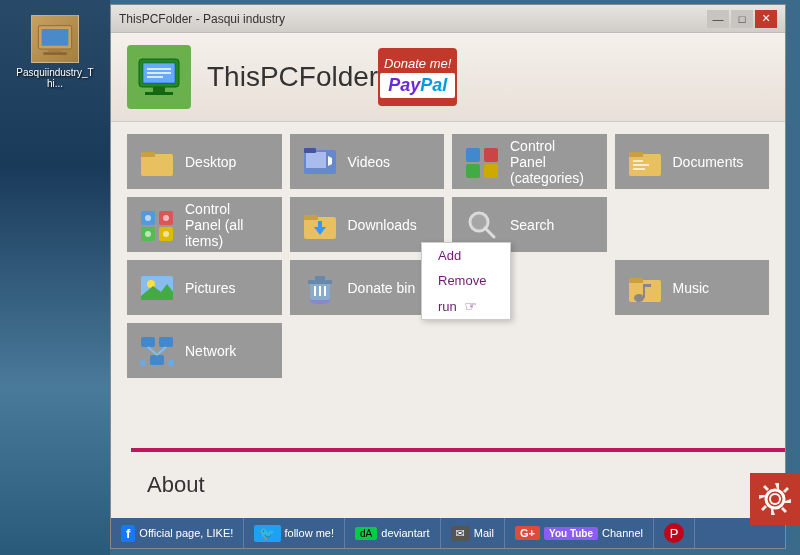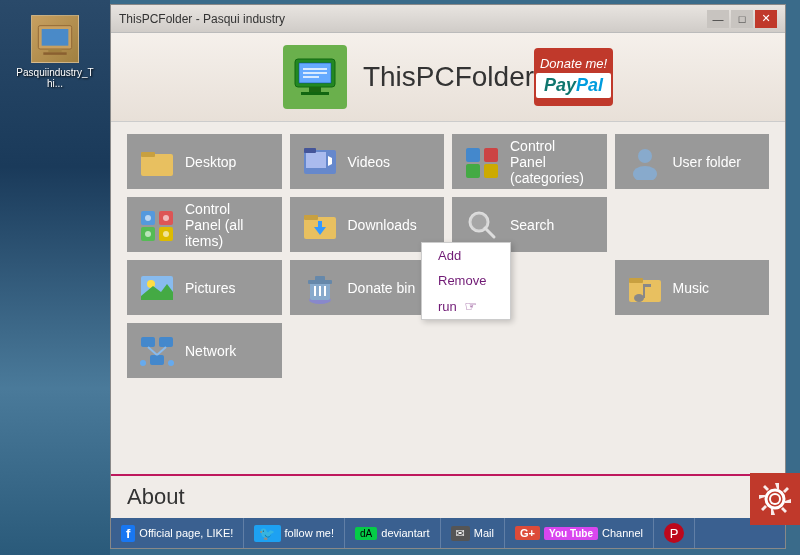--- a/index.html
+++ b/index.html
@@ -113,21 +113,21 @@
       flex-direction: column;
       overflow: hidden;
     }
 
     
     .app-header {
       background: linear-gradient(180deg, #f5f0eb, #e8e0d8);
       padding: 12px 16px;
       display: flex;
       align-items: center;
-      justify-content: center;
+      justify-content: flex-start;
       border-bottom: 1px solid #ccc;
       flex-shrink: 0;
     }
     .app-header-left {
       display: flex;
       align-items: center;
       gap: 16px;
     }
     .app-logo {
       width: 64px;
@@ -199,23 +199,24 @@
     .context-menu-item {
       padding: 5px 16px;
       font-size: 13px;
       color: #701a75;
       cursor: pointer;
     }
 
     
     .about-bar {
       background: #f0ece8;
-      padding: 8px 16px;
-      border-top: 2px solid #be185d;
+      padding: 20px 16px;
+      border-top: 4px solid #be185d;
       flex-shrink: 0;
+      margin-left: 20px;
     }
     .about-title {
       font-size: 22px;
       color: #333;
       font-weight: 300;
     }
 
     
     .bottom-bar {
       height: 30px;
@@ -259,21 +260,21 @@
       text-align: right;
     }
     .mail-icon {
       background: #555;
       color: white;
       font-size: 11px;
       padding: 1px 5px;
       border-radius: 2px;
     }
     .yt-icon {
-      background: #d946ef;
+      background: #8b5cf6;
       color: white;
       font-size: 10px;
       padding: 1px 5px;
       border-radius: 2px;
       font-weight: bold;
     }
     .gplus-icon {
       background: #dd4b39;
       color: white;
       font-size: 11px;
@@ -319,21 +320,21 @@
       background: white;
       padding: 2px 8px;
       font-size: 18px;
       font-weight: bold;
       font-style: italic;
       border-radius: 2px;
       display: block;
       margin-top: 2px;
     }
     .paypal-text .pay {
-      color: #0f766e;
+      color: #6d28d9;
     }
     .paypal-text .pal {
       color: #009cde;
     }
   </style>
 </head>
 <body>
 
 <div class="desktop-bg"></div>
 
@@ -417,30 +418,33 @@
             <svg width="36" height="36" viewBox="0 0 36 36">
               <rect x="2" y="4" width="14" height="14" rx="2" fill="#4488cc"></rect>
               <rect x="20" y="4" width="14" height="14" rx="2" fill="#cc4444"></rect>
               <rect x="2" y="20" width="14" height="14" rx="2" fill="#44aa44"></rect>
               <rect x="20" y="20" width="14" height="14" rx="2" fill="#ccaa00"></rect>
             </svg>
           </div>
           <span class="folder-tile-label">Control Panel (categories)</span>
         </div>
 
-
-        <div class="folder-tile">
-          <div class="folder-tile-icon">
-            <svg width="36" height="36" viewBox="0 0 36 36">
-              <circle cx="18" cy="12" r="7" fill="#88aacc"></circle>
-              <ellipse cx="18" cy="30" rx="12" ry="8" fill="#88aacc"></ellipse>
-            </svg>
-          </div>
-          <span class="folder-tile-label">User folder</span>
-        </div>
+        <div class="folder-tile">
+          <div class="folder-tile-icon">
+            <svg width="36" height="36" viewBox="0 0 36 36">
+              <rect x="2" y="10" width="32" height="22" rx="2" fill="#e8c060"></rect>
+              <rect x="2" y="8" width="14" height="5" rx="1" fill="#c8a040"></rect>
+              <rect x="6" y="16" width="10" height="2" fill="white" opacity="0.7"></rect>
+              <rect x="6" y="20" width="16" height="2" fill="white" opacity="0.7"></rect>
+              <rect x="6" y="24" width="12" height="2" fill="white" opacity="0.7"></rect>
+            </svg>
+          </div>
+          <span class="folder-tile-label">Documents</span>
+        </div>
+
 
         <div class="folder-tile">
           <div class="folder-tile-icon">
             <svg width="36" height="36" viewBox="0 0 36 36">
               <rect x="2" y="4" width="14" height="14" rx="2" fill="#5599dd"></rect>
               <rect x="20" y="4" width="14" height="14" rx="2" fill="#dd5555"></rect>
               <rect x="2" y="20" width="14" height="14" rx="2" fill="#55bb55"></rect>
               <rect x="20" y="20" width="14" height="14" rx="2" fill="#ddbb00"></rect>
               <circle cx="9" cy="11" r="3" fill="white" opacity="0.6"></circle>
               <circle cx="27" cy="11" r="3" fill="white" opacity="0.6"></circle>

